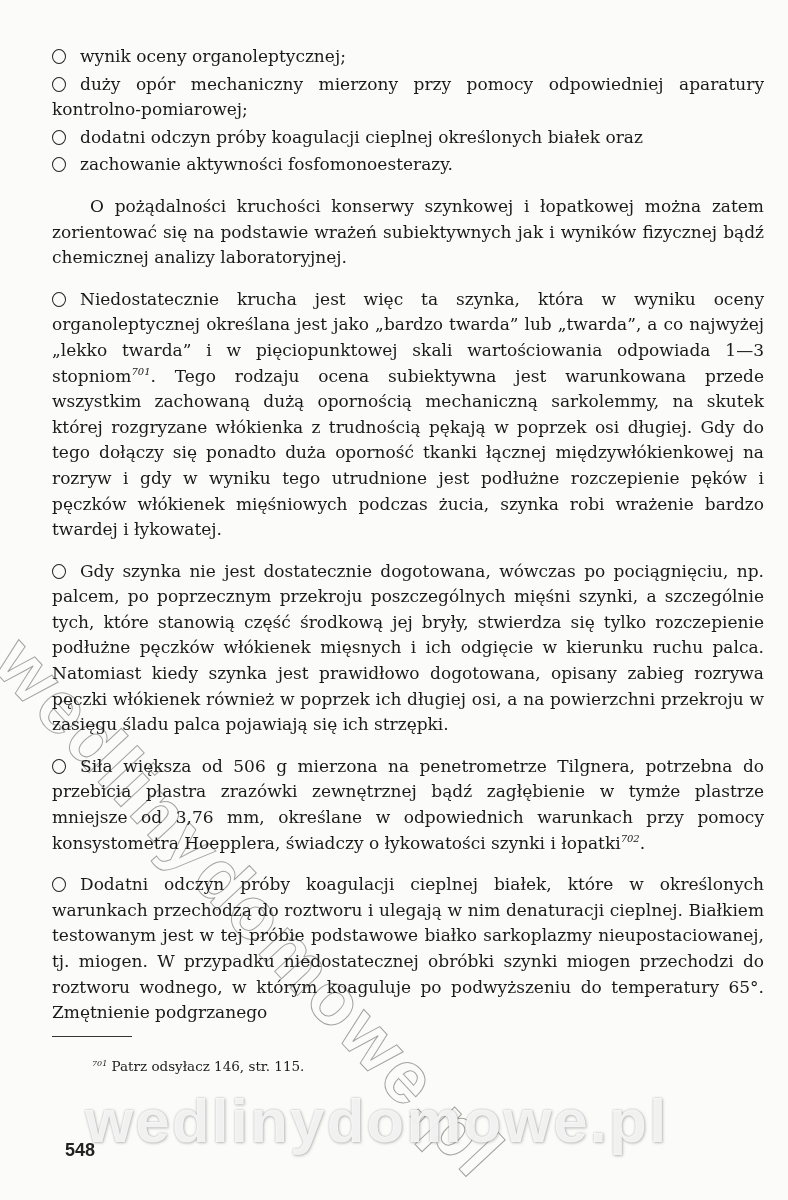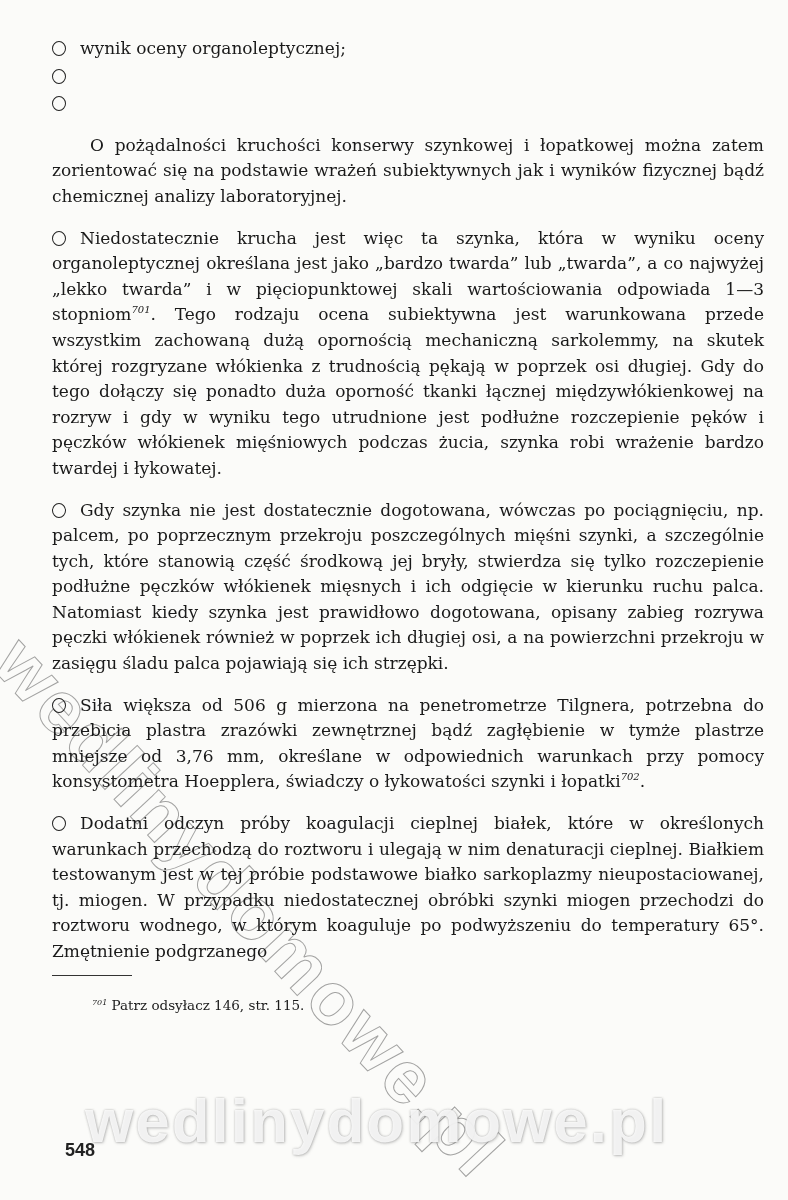--- a/index.html
+++ b/index.html
@@ -4,21 +4,21 @@
 <style>
   html, body { margin: 0; padding: 0; }
   body {
     width: 788px; height: 1200px; overflow: hidden;
     background: #fbfbf9;
     position: relative;
     font-family: "DejaVu Serif", "Liberation Serif", serif;
     color: #1a1a1a;
   }
   .page {
-    position: absolute; left: 52px; top: 36px; width: 712px;
+    position: absolute; left: 52px; top: 44px; width: 712px;
     font-size: 17px; line-height: 25.6px;
   }
   .bul-item { position: relative; text-align: left; }
   .bul {
     display: inline-block; width: 14px; height: 15px;
     border: 1.6px solid #222; border-radius: 50%;
     vertical-align: -2px; margin-right: 14px; box-sizing: border-box;
   }
   .just { text-align: justify; text-align-last: left; }
   .short-list .bul-item { margin-bottom: 2px; }
@@ -54,22 +54,23 @@
 </style>
 </head>
 <body>
 
 <div class="wm-diag">wedlinydomowe.pl</div>
 
 <div class="page">
 
   <div class="short-list">
     <div class="bul-item"><span class="bul"></span><span>wynik oceny organoleptycznej;</span></div>
-    <div class="bul-item just"><span class="bul"></span></div>
-    <div class="bul-item"><span class="bul"></span></div>
+    <div class="bul-item just"><span class="bul"></span><span>duży opór mechaniczny mierzony przy pomocy odpowiedniej aparatury kontrolno-pomiarowej;</span></div>
+    <div class="bul-item"><span class="bul"></span><span>dodatni odczyn próby koagulacji cieplnej określonych białek oraz</span></div>
+    <div class="bul-item"><span class="bul"></span><span>zachowanie aktywności fosfomonoesterazy.</span></div>
   </div>
 
   <p class="just indent para" style="margin-bottom:0">O pożądalności kruchości konserwy szynkowej i łopatkowej można zatem zorientować się na podstawie wrażeń subiektywnych jak i wyników fizycznej bądź chemicznej analizy laboratoryjnej.</p>
 
   <div class="bul-item just para">
     <span class="bul"></span><span>Niedostatecznie krucha jest więc ta szynka, która w wyniku oceny organoleptycznej określana jest jako „bardzo twarda” lub „twarda”, a co najwyżej „lekko twarda” i w pięciopunktowej skali wartościowania odpowiada 1—3 stopniom</span><sup>701</sup><span>. Tego rodzaju ocena subiektywna jest warunkowana przede wszystkim zachowaną dużą opornością mechaniczną sarkolemmy, na skutek której rozgryzane włókienka z trudnością pękają w poprzek osi długiej. Gdy do tego dołączy się ponadto duża oporność tkanki łącznej międzywłókienkowej na rozryw i gdy w wyniku tego utrudnione jest podłużne rozczepienie pęków i pęczków włókienek mięśniowych podczas żucia, szynka robi wrażenie bardzo twardej i łykowatej.</span>
   </div>
 
   <div class="bul-item just para">
     <span class="bul"></span><span>Gdy szynka nie jest dostatecznie dogotowana, wówczas po pociągnięciu, np. palcem, po poprzecznym przekroju poszczególnych mięśni szynki, a szczególnie tych, które stanowią część środkową jej bryły, stwierdza się tylko rozczepienie podłużne pęczków włókienek mięsnych i ich odgięcie w kierunku ruchu palca. Natomiast kiedy szynka jest prawidłowo dogotowana, opisany zabieg rozrywa pęczki włókienek również w poprzek ich długiej osi, a na powierzchni przekroju w zasięgu śladu palca pojawiają się ich strzępki.</span>

